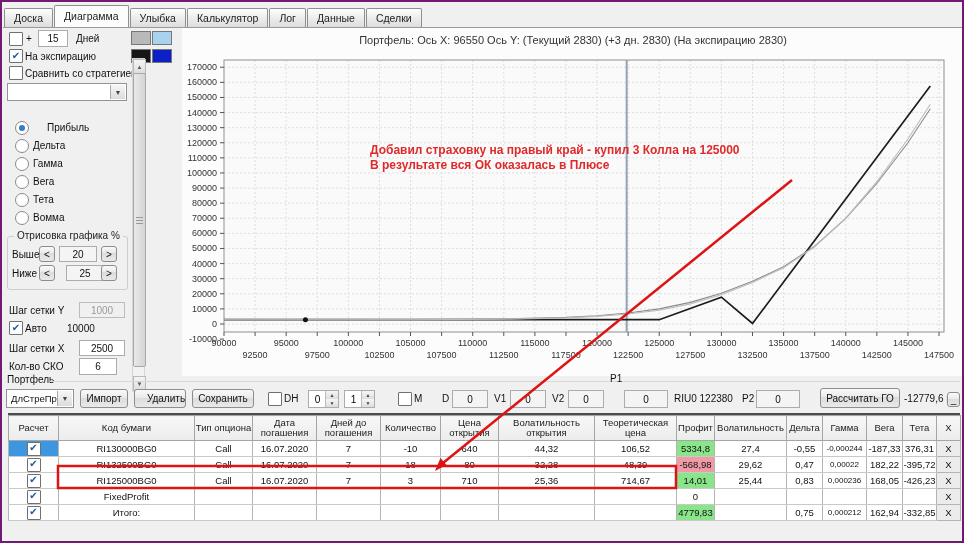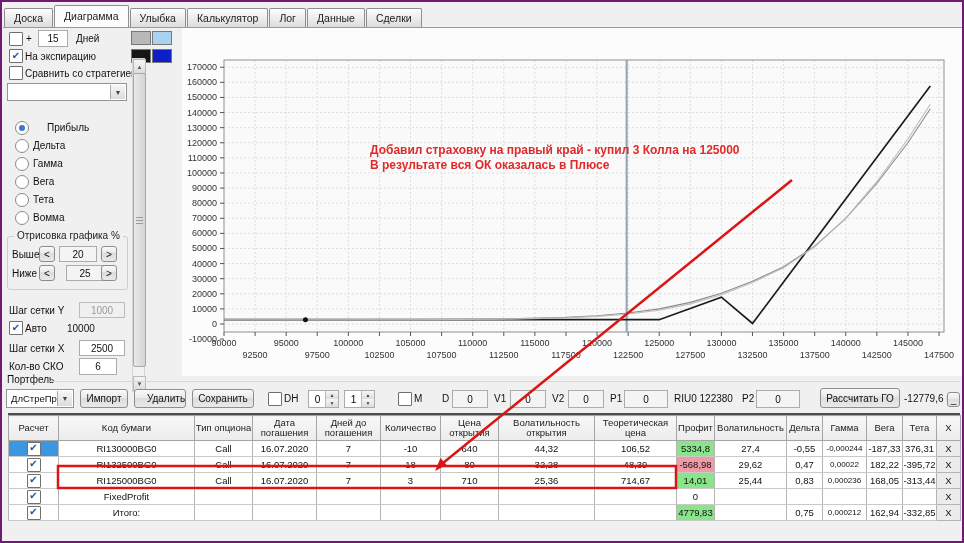--- a/index.html
+++ b/index.html
@@ -151,20 +151,21 @@
       <div id="sthumb">
           <span class="grip"></span>
         </div>
       <div class="sbtn" style="bottom:0;">
           <span>▼</span>
         </div>
     </div>
   </div>
 
   <div id="chartpanel"></div>
+  <div id="charttitle">Портфель: Ось X: 96550 Ось Y:  (Текущий 2830)  (+3 дн. 2830)  (На экспирацию 2830)</div>
   <svg id="chart-svg" width="782" height="346" viewBox="0 0 782 346">
       <rect x="42" y="30" width="720" height="272" fill="#fafafa"></rect>
       <line x1="42" y1="293.99555802332037" x2="762" y2="293.99555802332037" stroke="#dedede" stroke-dasharray="2,2"></line>
       <line x1="42" y1="278.8928373126041" x2="762" y2="278.8928373126041" stroke="#dedede" stroke-dasharray="2,2"></line>
       <line x1="42" y1="263.7901166018878" x2="762" y2="263.7901166018878" stroke="#dedede" stroke-dasharray="2,2"></line>
       <line x1="42" y1="248.68739589117158" x2="762" y2="248.68739589117158" stroke="#dedede" stroke-dasharray="2,2"></line>
       <line x1="42" y1="233.5846751804553" x2="762" y2="233.5846751804553" stroke="#dedede" stroke-dasharray="2,2"></line>
       <line x1="42" y1="218.48195446973904" x2="762" y2="218.48195446973904" stroke="#dedede" stroke-dasharray="2,2"></line>
       <line x1="42" y1="203.37923375902275" x2="762" y2="203.37923375902275" stroke="#dedede" stroke-dasharray="2,2"></line>
       <line x1="42" y1="188.2765130483065" x2="762" y2="188.2765130483065" stroke="#dedede" stroke-dasharray="2,2"></line>
@@ -322,21 +323,21 @@
     <span class="arr dn">▼</span>
   </div>
   <span class="cb" style="left:396px;top:390px;"></span>
   <span class="lbl" style="left:412px;top:391px;">M</span>
   <span class="lbl" style="left:440px;top:391px;">D</span>
   <div class="tbox flat" style="left:450px;top:388px;width:36px;height:18px;">0</div>
   <span class="lbl" style="left:492px;top:391px;">V1</span>
   <div class="tbox flat" style="left:508px;top:388px;width:36px;height:18px;">0</div>
   <span class="lbl" style="left:550px;top:391px;">V2</span>
   <div class="tbox flat" style="left:566px;top:388px;width:36px;height:18px;">0</div>
-  <span class="lbl" style="left:608px;top:391px;">P1</span>
+  <span class="lbl" style="left:608px;top:371px;">P1</span>
   <div class="tbox flat" style="left:622px;top:388px;width:44px;height:18px;">0</div>
   <span class="lbl" style="left:672px;top:391px;">RIU0 122380</span>
   <span class="lbl" style="left:740px;top:391px;">P2</span>
   <div class="tbox flat" style="left:754px;top:388px;width:44px;height:18px;">0</div>
   <div class="btn" style="left:818px;top:386px;width:80px;height:20px;">Рассчитать ГО</div>
   <span class="lbl" style="left:902px;top:391px;">-12779,6 п.</span>
   <div class="btn" style="left:945px;top:390px;width:13px;height:15px;">_</div>
 
   <div id="tablewrap">
     <table>
@@ -427,21 +428,21 @@
         <td>7</td>
         <td>3</td>
         <td>710</td>
         <td>25,36</td>
         <td>714,67</td>
         <td class="ppos">14,01</td>
         <td>25,44</td>
         <td>0,83</td>
         <td class="gam">0,000236</td>
         <td>168,05</td>
-        <td>-313,44</td>
+        <td>-426,23</td>
         <td class="xcell">X</td>
       </tr>
       <tr>
         <td><span class="cb on">
                 <span class="mark">✔</span>
               </span></td>
         <td>FixedProfit</td>
         <td></td>
         <td></td>
         <td></td>

